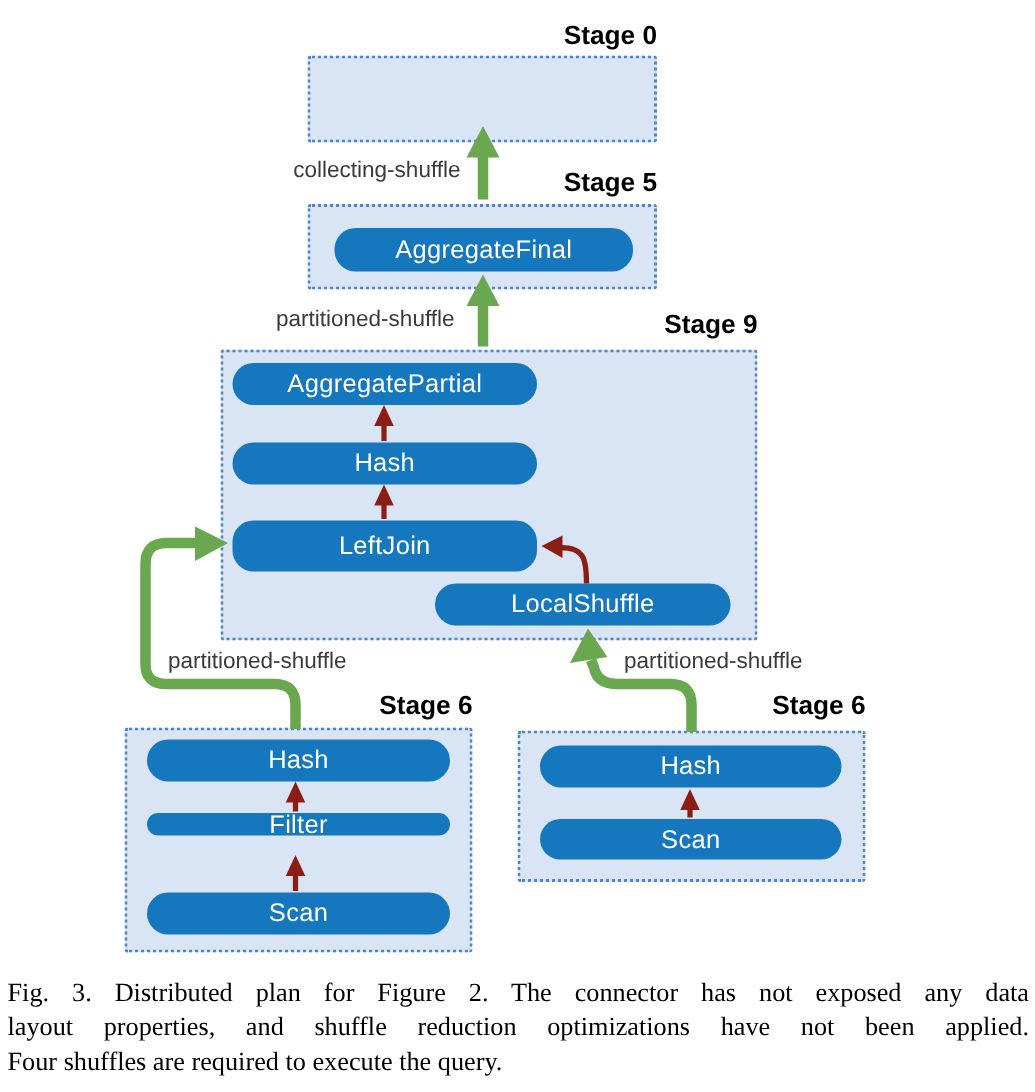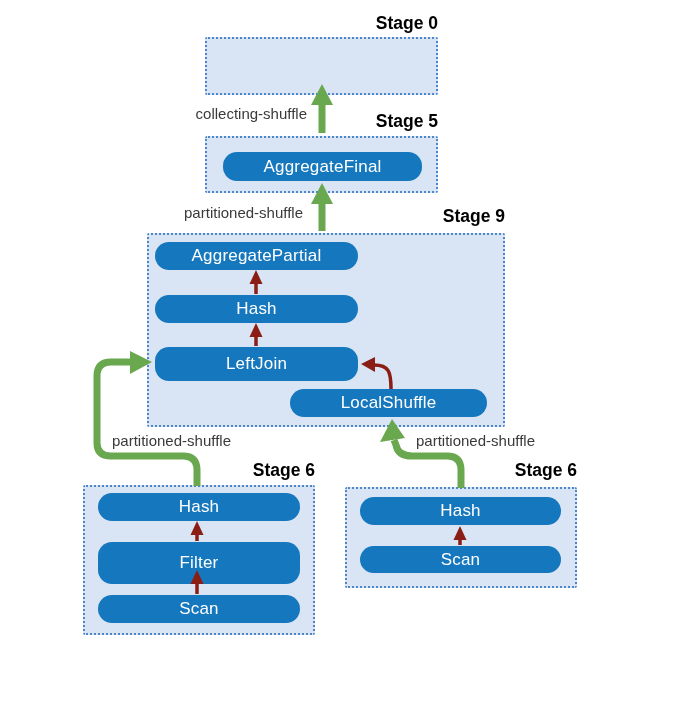--- a/index.html
+++ b/index.html
@@ -63,21 +63,21 @@
   <div class="stage-label" style="right:185px;top:206px">Stage 9</div>
   <div class="stage-label" style="right:375px;top:460px">Stage 6</div>
   <div class="stage-label" style="right:113px;top:460px">Stage 6</div>
 
   <div class="pill" style="left:223px;top:152px;width:199px;height:29px">AggregateFinal</div>
   <div class="pill" style="left:155px;top:242px;width:203px;height:28px">AggregatePartial</div>
   <div class="pill" style="left:155px;top:295px;width:203px;height:28px">Hash</div>
   <div class="pill" style="left:155px;top:347px;width:203px;height:34px">LeftJoin</div>
   <div class="pill" style="left:290px;top:389px;width:197px;height:28px">LocalShuffle</div>
   <div class="pill" style="left:98px;top:493px;width:202px;height:28px">Hash</div>
-  <div class="pill" style="left:98px;top:542px;width:202px;height:42px">Filter</div>
+  <div class="pill" style="left:98px;top:542px;width:202px;height:15px">Filter</div>
   <div class="pill" style="left:98px;top:595px;width:202px;height:28px">Scan</div>
   <div class="pill" style="left:360px;top:497px;width:201px;height:28px">Hash</div>
   <div class="pill" style="left:360px;top:546px;width:201px;height:27px">Scan</div>
 
   <div class="edge-label" style="right:383px;top:105px">collecting-shuffle</div>
   <div class="edge-label" style="right:387px;top:204px">partitioned-shuffle</div>
   <div class="edge-label" style="left:112px;top:432px">partitioned-shuffle</div>
   <div class="edge-label" style="left:416px;top:432px">partitioned-shuffle</div>
 
   <svg class="arrows" width="690" height="728" viewBox="0 0 690 728">
@@ -118,14 +118,19 @@
     <g>
       <line class="m-line" x1="197" y1="541" x2="197" y2="533"></line>
       <polygon class="m-head" points="197,521 190.5,535 203.5,535"></polygon>
     </g>
     <g>
       <line class="m-line" x1="460" y1="545" x2="460" y2="538"></line>
       <polygon class="m-head" points="460,526 453.5,540 466.5,540"></polygon>
     </g>
   </svg>
 
+  <div class="caption">
+    <div class="cap-line just">Fig. 3.  Distributed plan for Figure 2. The connector has not exposed any data</div>
+    <div class="cap-line just">layout properties, and shuffle reduction optimizations have not been applied.</div>
+    <div class="cap-line">Four shuffles are required to execute the query.</div>
+  </div>
 
 </div>
 
 </body></html>

